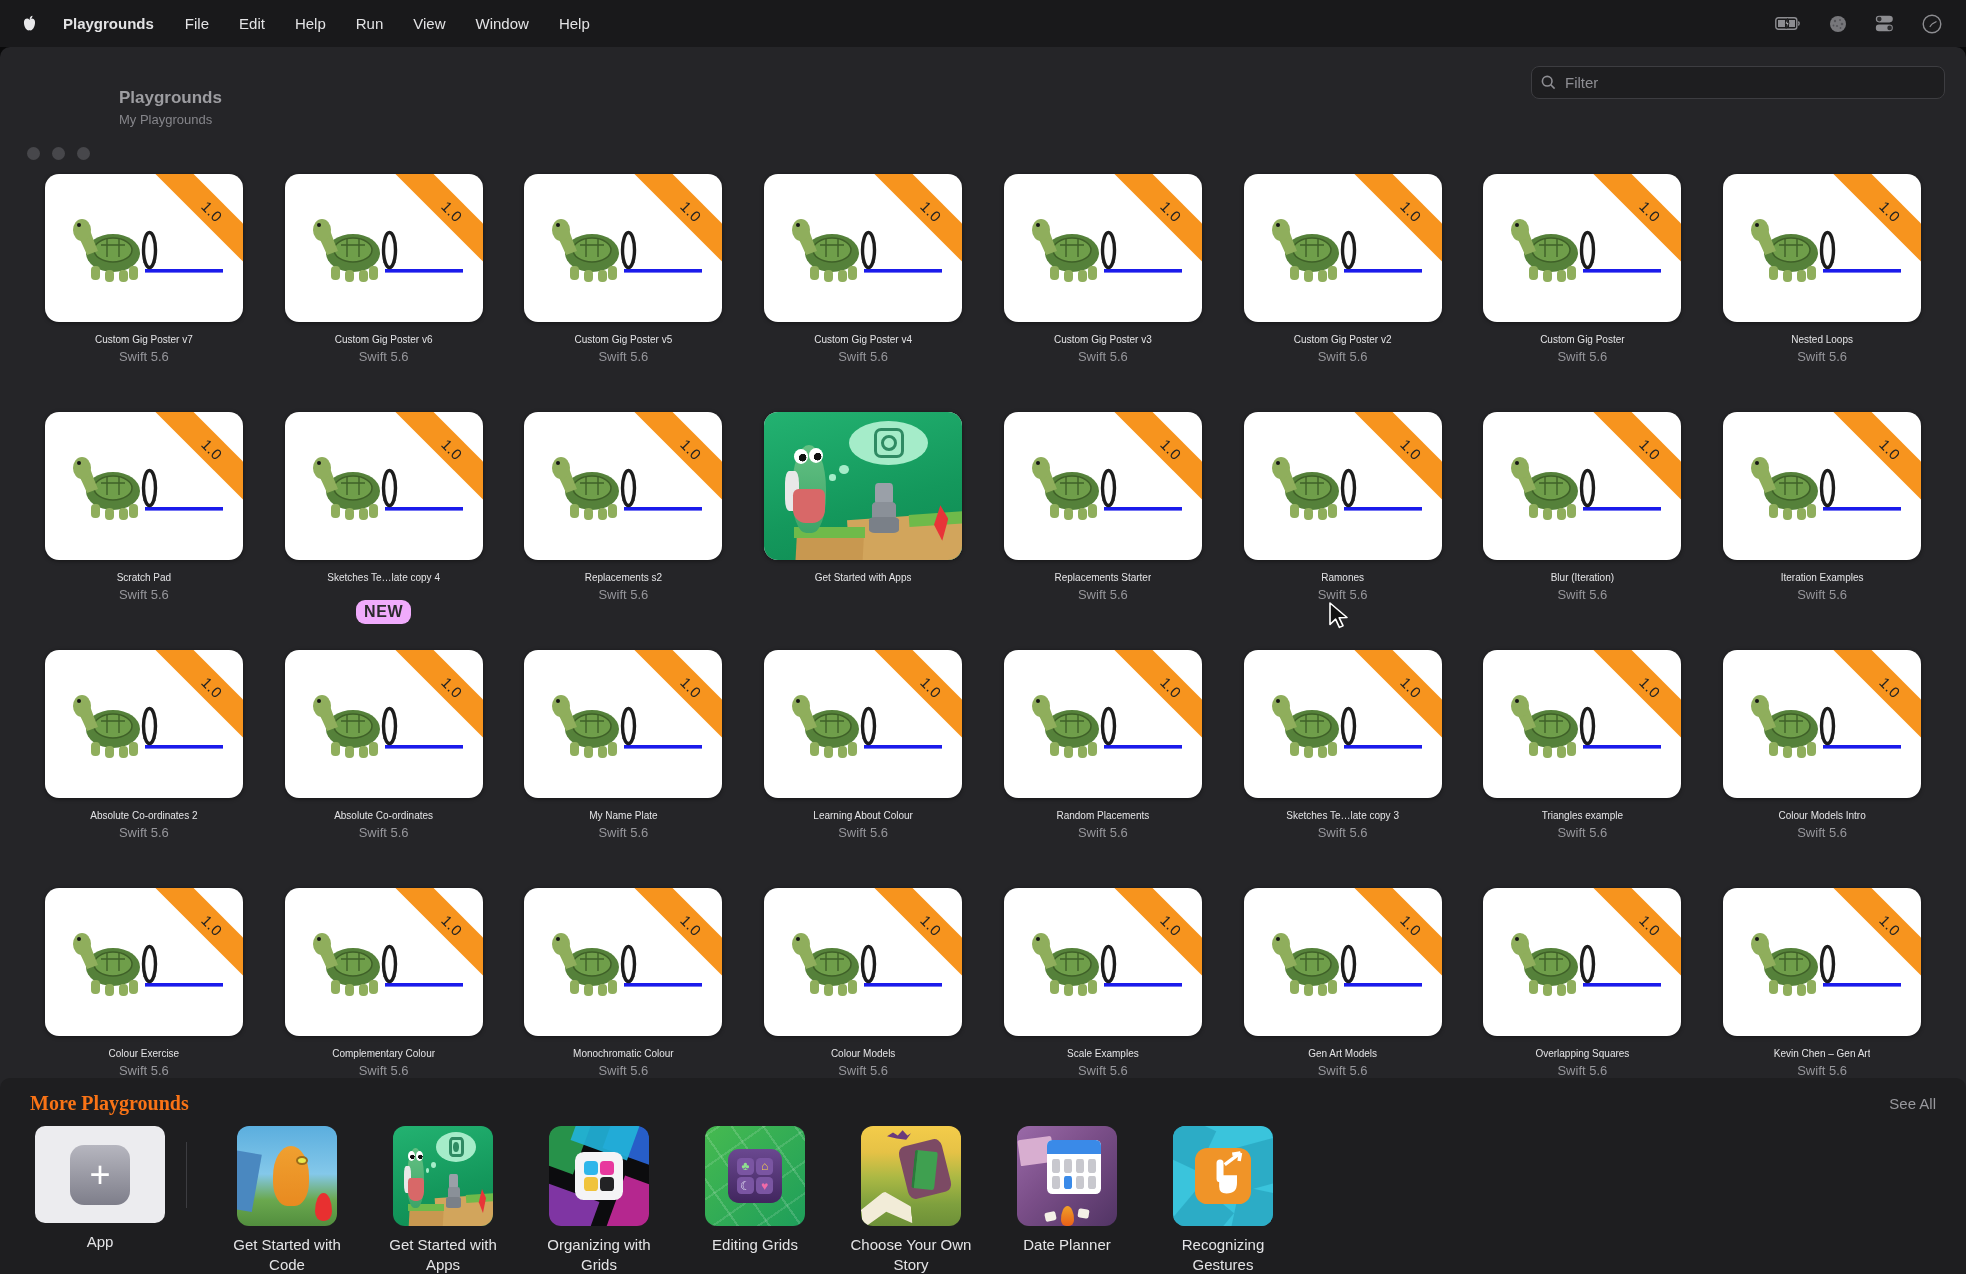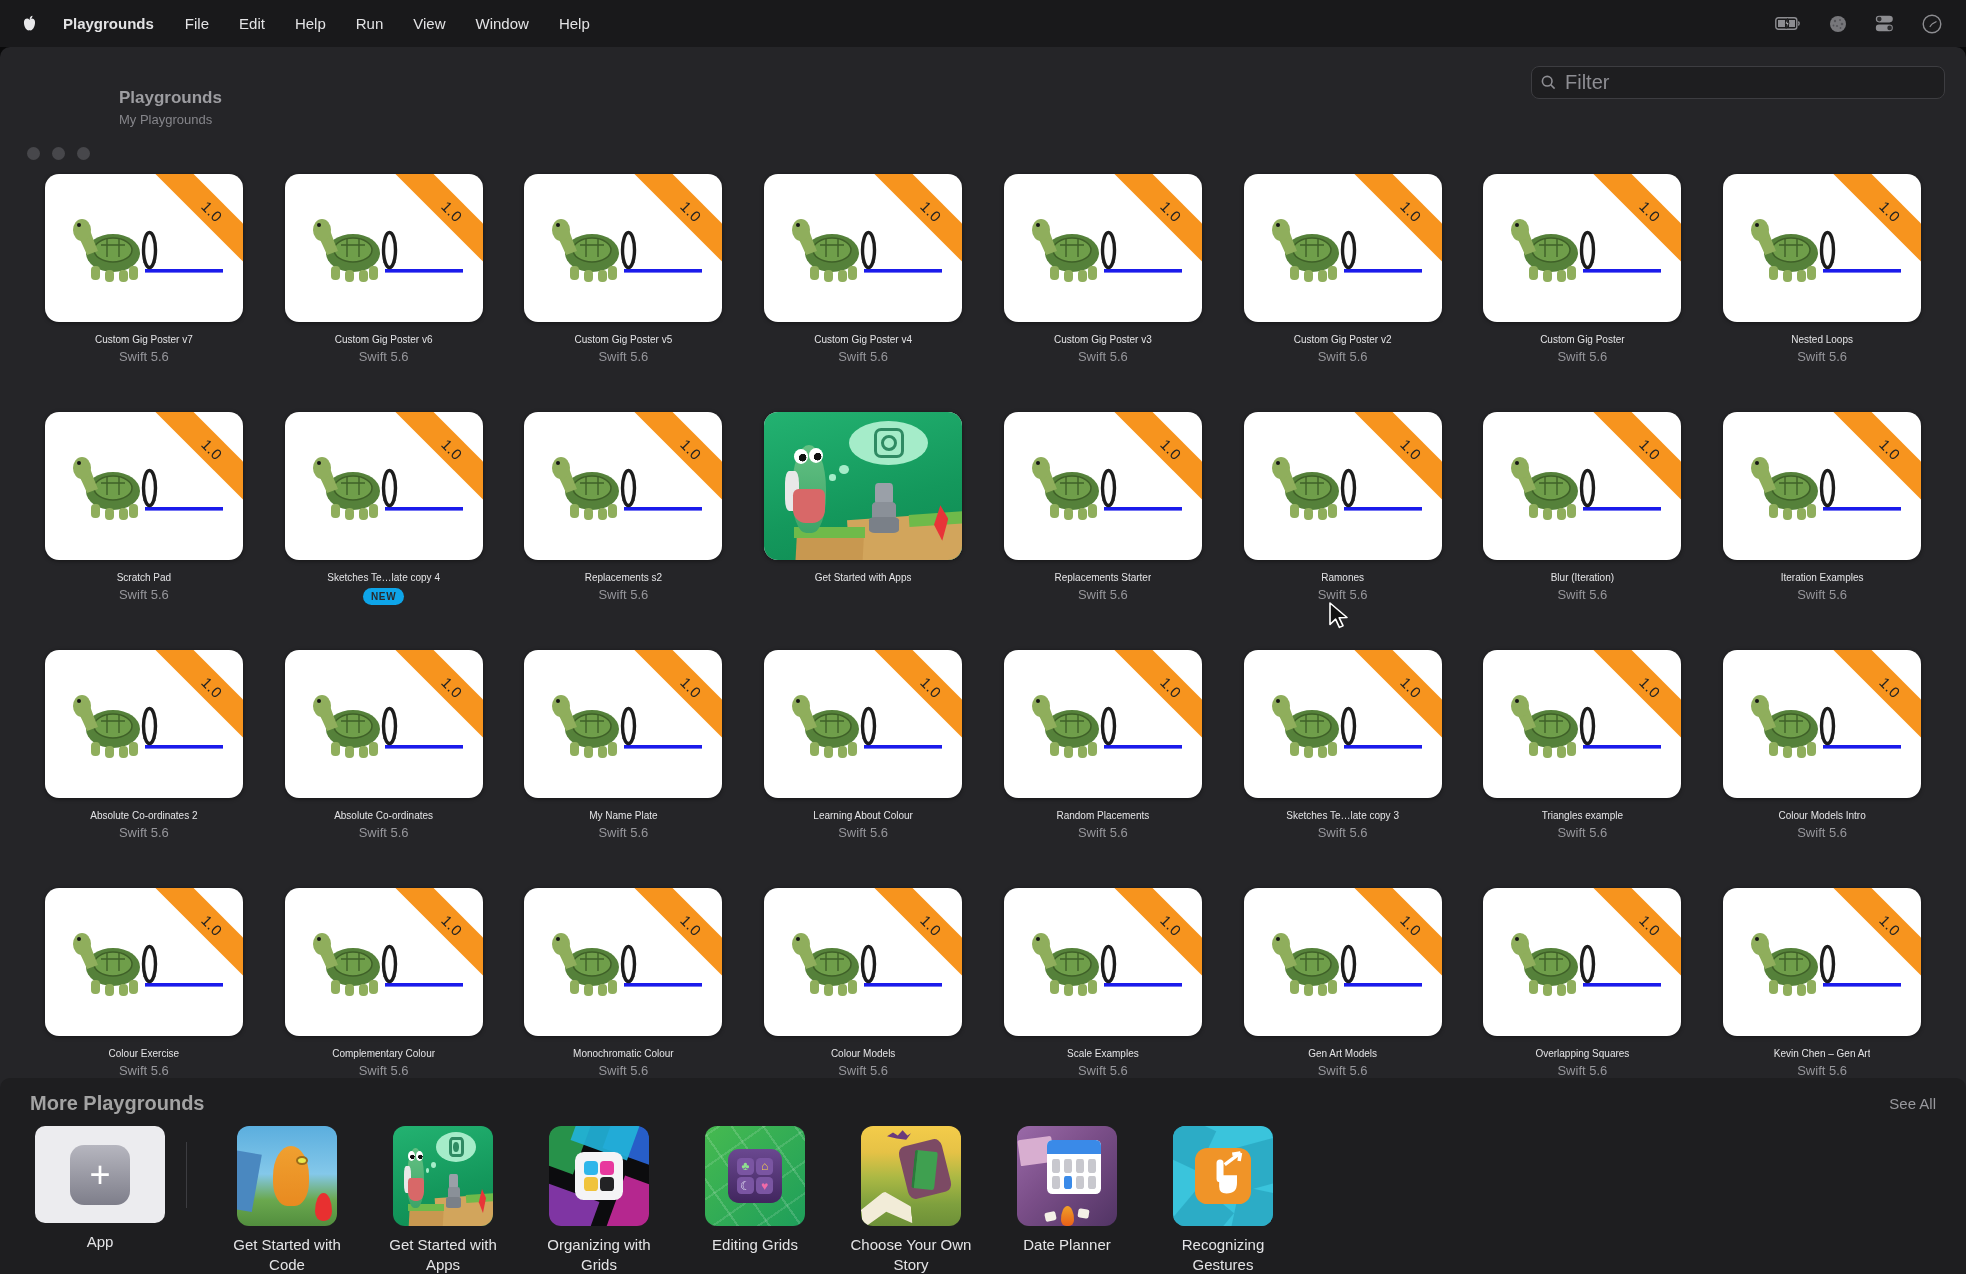--- a/index.html
+++ b/index.html
@@ -20,34 +20,34 @@
   .window{position:absolute;top:47px;left:0;right:0;bottom:0;background:#252528;
     border-radius:10px 10px 0 0;overflow:hidden;}
   .traffic{position:absolute;top:100px;left:27px;display:flex;gap:12px;}
   .traffic span{width:13px;height:13px;border-radius:50%;background:#47474b;}
   .win-titles{position:absolute;top:41px;left:119px;}
   .win-title{font-size:17px;font-weight:bold;color:#9d9da1;}
   .win-subtitle{font-size:13px;color:#85858a;margin-top:4px;}
   .filter{position:absolute;top:19px;right:21px;width:414px;height:33px;box-sizing:border-box;
     background:#1e1e20;border:1px solid #3d3d41;border-radius:8px;
     display:flex;align-items:center;padding:0 9px;gap:7px;}
-  .filter input{background:transparent;border:none;outline:none;color:#dcdcdc;font-size:20px;flex:1;}
+  .filter input{background:transparent;border:none;outline:none;color:#dcdcdc;font-size:15px;flex:1;}
   .filter input::placeholder{color:#8e8e93;}
   
   .grid{position:absolute;top:127px;left:24px;right:24px;display:grid;
     grid-template-columns:repeat(8,1fr);grid-auto-rows:238px;}
   .cell{display:flex;flex-direction:column;align-items:center;}
   .card{width:198px;height:148px;background:#ffffff;border-radius:14px;position:relative;
     overflow:hidden;box-shadow:0 1px 4px rgba(0,0,0,.45);display:flex;align-items:center;justify-content:center;}
   .ribbon{position:absolute;top:24px;right:-44px;width:150px;height:27px;background:#F7941E;
     transform:rotate(45deg);display:flex;align-items:center;justify-content:center;
     font-size:15px;color:#222;letter-spacing:.5px;}
   .g-title{margin-top:12px;font-size:10px;color:#e4e4e6;white-space:nowrap;max-width:235px;overflow:hidden;}
   .g-subtitle{margin-top:4px;font-size:13px;color:#96969b;}
-  .new-badge{margin-top:5px;background:#0ea5e9;color:#2a2a2c;font-size:10px;font-weight:bold;
+  .new-badge{margin-top:17px;background:#f0abfc;color:#2a2a2c;font-size:16px;font-weight:bold;
     letter-spacing:.6px;padding:3px 8px;border-radius:9px;}
   
   .scene-apps{position:absolute;inset:0;background:linear-gradient(165deg,#23b271 0%,#14985c 60%,#0e8a52 100%);overflow:hidden;}
   .scene-apps>div{position:absolute;}
   .th-bub{left:43%;top:6%;width:40%;height:30%;background:#a5ecc9;border-radius:50%;}
   .th-d1{left:38%;top:36%;width:5%;height:6%;background:#a5ecc9;border-radius:50%;}
   .th-d2{left:33%;top:42%;width:3.4%;height:4.5%;background:#a5ecc9;border-radius:50%;}
   .th-icon{left:55.5%;top:11%;width:15%;height:20%;border:3px solid #2f8a63;border-radius:24%;box-sizing:border-box;}
   .th-icon::before{content:"";position:absolute;inset:16%;border:3px solid #2f8a63;border-radius:50%;}
   .terr-main{right:-5%;bottom:-12%;width:62%;height:42%;background:#d2a55c;transform:rotate(-4deg);}
@@ -63,21 +63,21 @@
   .blu-body{left:14%;top:22%;width:17%;height:60%;background:linear-gradient(180deg,#63c183,#3da468);border-radius:50% 50% 42% 42%;}
   .blu-pack{left:10.5%;top:40%;width:7%;height:27%;background:#e8e8e8;border-radius:30%;}
   .blu-overall{left:14.5%;top:52%;width:16%;height:23%;background:#d86868;border-radius:18% 18% 40% 40%;}
   .blu-eye{width:7%;height:10%;border-radius:50%;
     background:radial-gradient(circle at 62% 58%,#111 30%,#fff 32%);}
   .blu-eye.e1{left:15%;top:25%;} .blu-eye.e2{left:22.5%;top:24.5%;}
   
   .panel{position:absolute;left:0;right:0;top:1031px;bottom:0;background:#1e1e20;
     border-radius:10px 10px 0 0;padding:14px 30px 0;box-sizing:border-box;z-index:6;}
   .panel-head{display:flex;align-items:center;}
-  .panel-title{font-size:20px;font-weight:bold;color:#a3a3a3;}
+  .panel-title{font-size:20px;font-weight:bold;color:#f97316;font-family:Liberation Serif, serif;}
   .see-all{margin-left:auto;font-size:15px;color:#98989d;cursor:default;}
   .panel-items{display:flex;align-items:flex-start;margin-top:11px;}
   .p-item{width:156px;display:flex;flex-direction:column;align-items:center;flex:none;}
   .p-item.app-item{width:140px;}
   .app-card{width:130px;height:97px;background:#ececef;border-radius:10px;
     display:flex;align-items:center;justify-content:center;}
   .plus-tile{width:60px;height:60px;border-radius:14px;background:linear-gradient(180deg,#b6b6bf,#7e7e8a);
     color:#fff;font-size:36px;font-weight:300;display:flex;align-items:center;justify-content:center;}
   .p-divider{width:1px;height:66px;background:#3d3d41;margin:16px 22px 0 16px;flex:none;}
   .p-icon{width:100px;height:100px;border-radius:12px;position:relative;overflow:hidden;}

